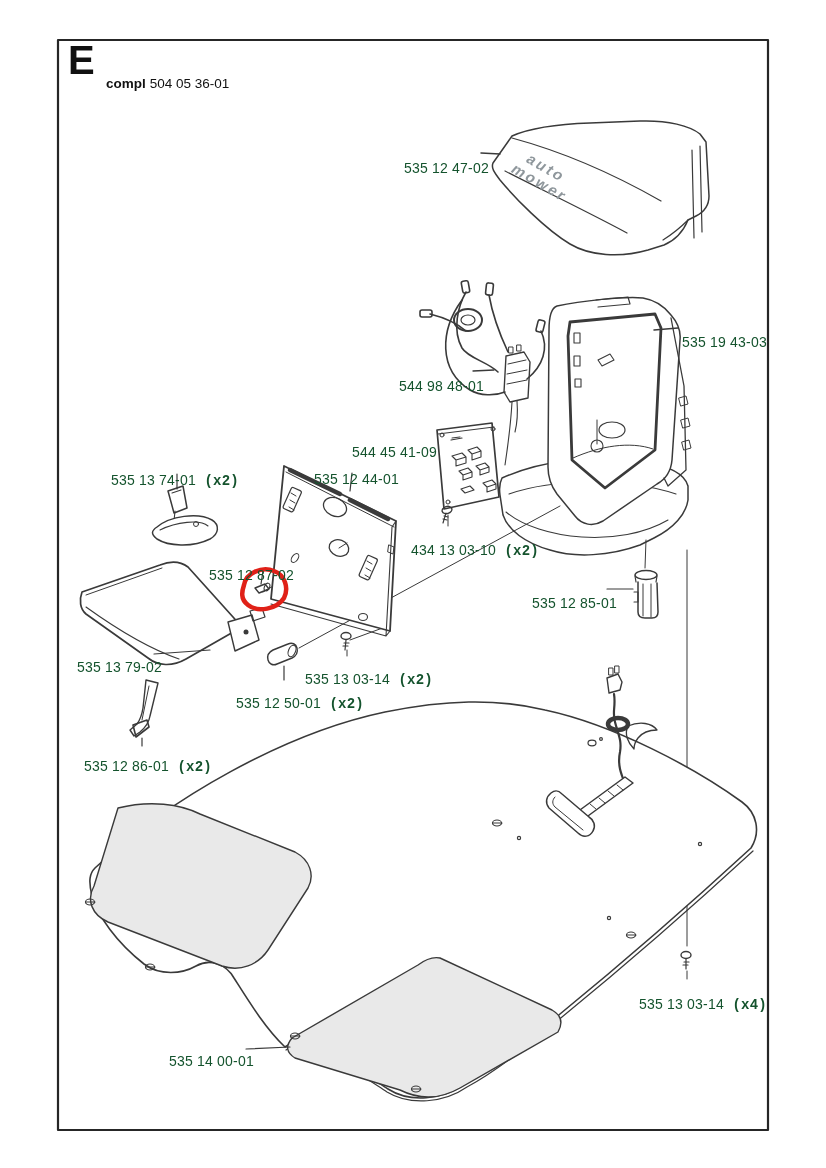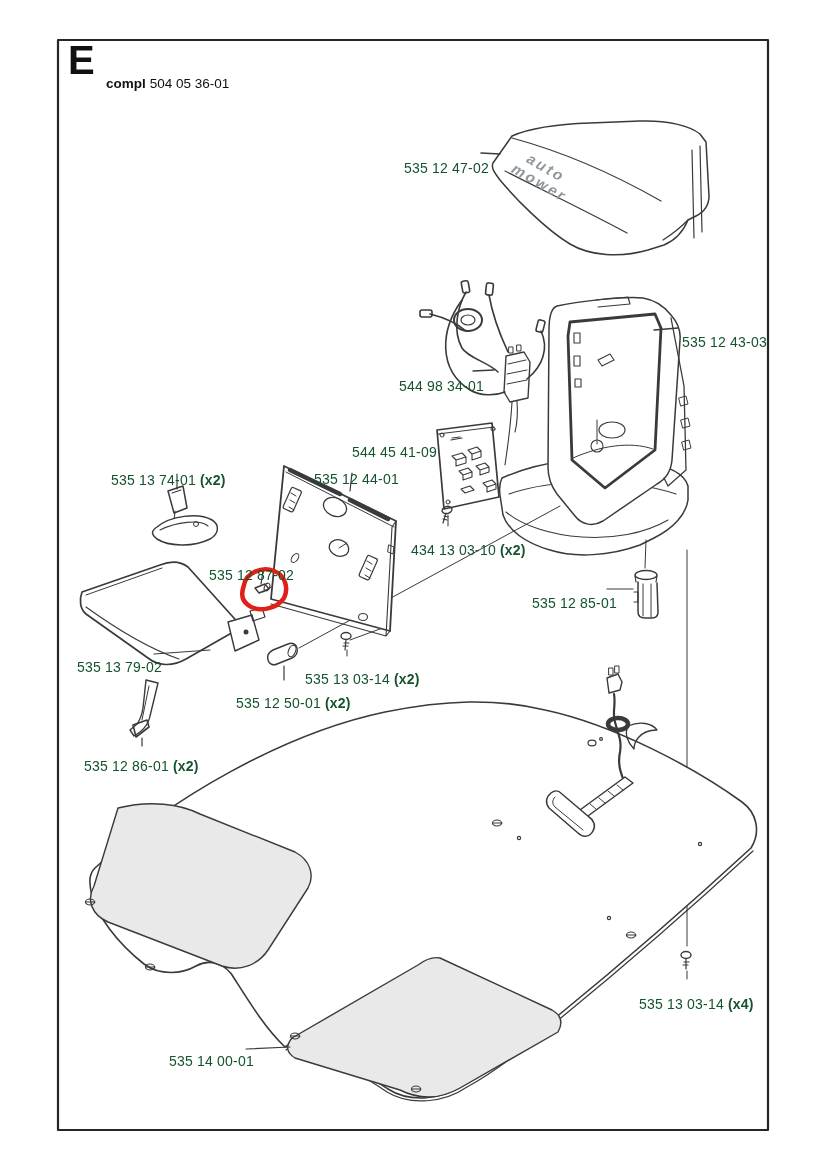--- a/index.html
+++ b/index.html
@@ -1,20 +1,20 @@
 <!DOCTYPE html>
 <html><head>
 <meta charset="utf-8">
 <style>
   html,body{margin:0;padding:0;background:#fff;}
   #page{position:relative;width:826px;height:1168px;background:#fff;overflow:hidden;
         font-family:"Liberation Sans",sans-serif;color:#111;}
   #art{position:absolute;left:0;top:0;}
   .lbl{position:absolute;font-size:14px;letter-spacing:.2px;white-space:nowrap;color:#14532d;margin-top:14px;}
-  .lbl b{font-weight:bold;}
+  .lbl b{font-weight:bold;font-family:Liberation Mono, monospace;}
   .fig-letter{position:absolute;left:68px;top:40px;font-size:40px;font-weight:bold;line-height:1;}
   .assembly{position:absolute;left:106px;top:50px;font-size:13.5px;margin-top:26px;}
   .assembly b{margin-right:4px;}
 </style>
 </head>
 <body>
 
 <div id="page">
 
 <svg id="art" width="826" height="1168" viewBox="0 0 826 1168">
@@ -235,22 +235,22 @@
 
   </g>
 </svg>
 
 <div class="fig-letter">E</div>
 <div class="assembly">
   <b>compl</b><span>504 05 36-01</span>
 </div>
 
 <div class="lbl" style="left:404px;top:146px"><span>535 12 47-02</span><b></b></div>
-<div class="lbl" style="left:682px;top:320px"><span>535 12 43-03</span><b></b></div>
-<div class="lbl" style="left:399px;top:364px"><span>544 98 34-01</span><b></b></div>
+<div class="lbl" style="left:682px;top:320px"><span>535 19 43-03</span><b></b></div>
+<div class="lbl" style="left:399px;top:364px"><span>544 98 48-01</span><b></b></div>
 <div class="lbl" style="left:352px;top:430px"><span>544 45 41-09</span><b></b></div>
 <div class="lbl" style="left:314px;top:457px"><span>535 12 44-01</span><b></b></div>
 <div class="lbl" style="left:411px;top:528px"><span>434 13 03-10</span><b> (x2)</b></div>
 <div class="lbl" style="left:111px;top:458px"><span>535 13 74-01</span><b> (x2)</b></div>
 <div class="lbl" style="left:209px;top:553px"><span>535 12 87-02</span><b></b></div>
 <div class="lbl" style="left:77px;top:645px"><span>535 13 79-02</span><b></b></div>
 <div class="lbl" style="left:236px;top:681px"><span>535 12 50-01</span><b> (x2)</b></div>
 <div class="lbl" style="left:305px;top:657px"><span>535 13 03-14</span><b> (x2)</b></div>
 <div class="lbl" style="left:84px;top:744px"><span>535 12 86-01</span><b> (x2)</b></div>
 <div class="lbl" style="left:532px;top:581px"><span>535 12 85-01</span><b></b></div>

